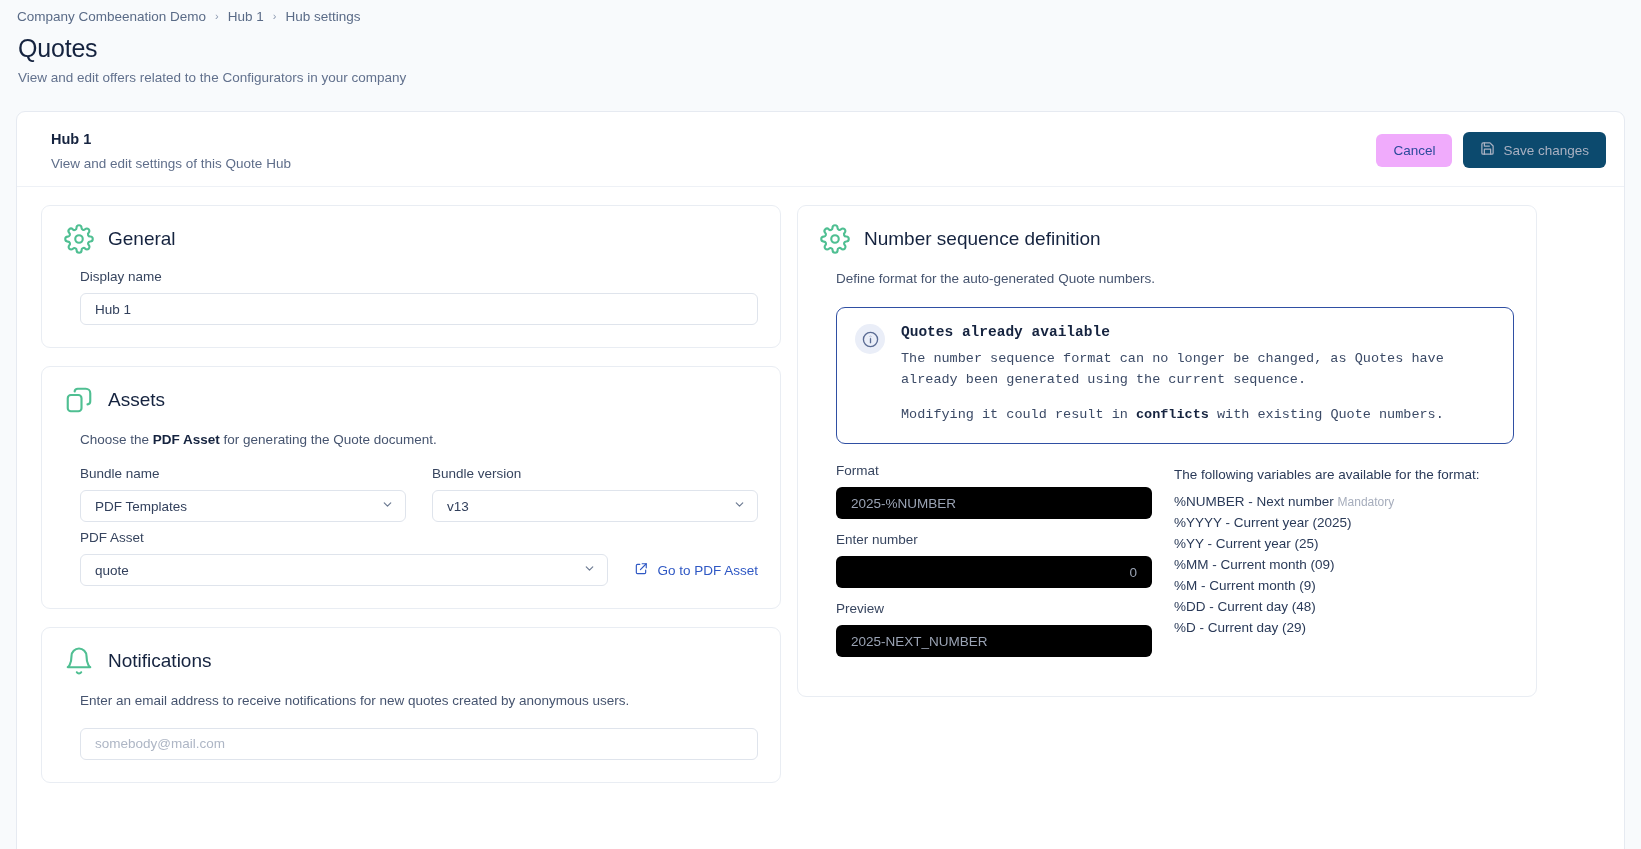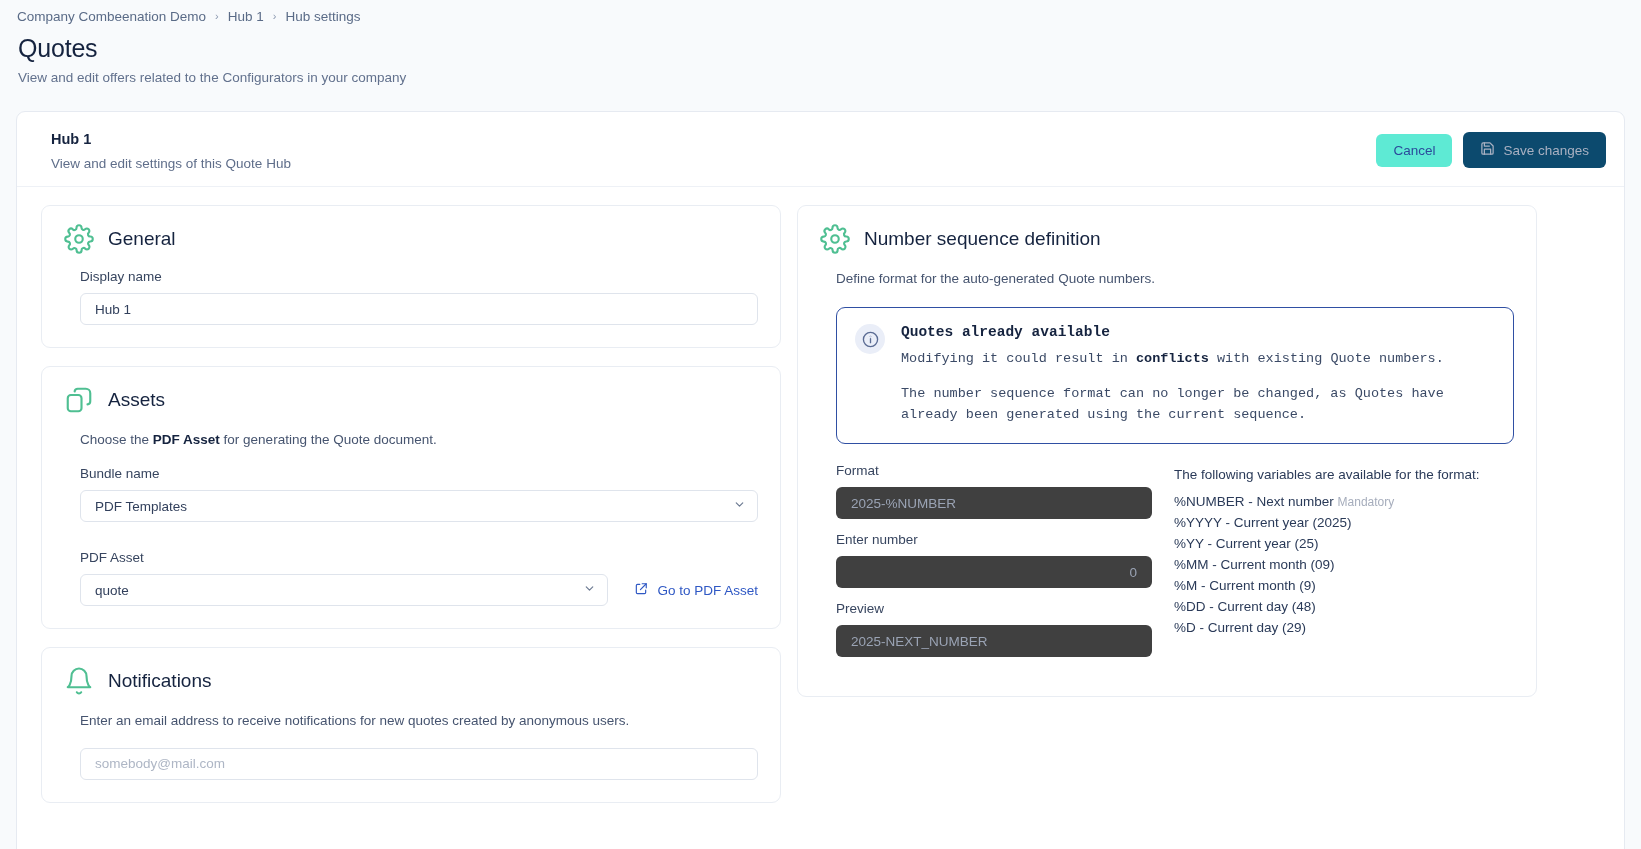--- a/index.html
+++ b/index.html
@@ -57,21 +57,21 @@
 
   .btn {
     font-family: "Liberation Sans", sans-serif;
     font-size: 13.5px;
     border: none; border-radius: 6px;
     padding: 9px 17px;
     cursor: pointer;
     display: inline-flex; align-items: center; gap: 8px;
     white-space: nowrap;
   }
-  .btn-cancel { background: #5eead4; color: #2b4a9b; }
+  .btn-cancel { background: #f0abfc; color: #2b4a9b; }
   .btn-save  { background: #0c4a6e; color: #a9b1c2; cursor: default; }
 
   
   .body-cols {
     display: flex; gap: 16px;
     padding: 18px 22px 0 24px;
     align-items: flex-start;
   }
   .col-left  { width: 740px; display: flex; flex-direction: column; gap: 18px; }
   .col-right { width: 740px; }
@@ -101,21 +101,21 @@
     border-radius: 6px;
     padding: 0 14px;
     font-size: 13.5px;
     font-family: "Liberation Sans", sans-serif;
     color: #32405c;
     background: #fff;
     outline: none;
   }
   .input::placeholder { color: #aeb6c5; }
   .input-disabled {
-    background: #404040;
+    background: #000000;
     border: 1px solid transparent;
     color: #9aa3b4;
   }
   .select-wrap { position: relative; }
   .select {
     width: 100%; height: 32px;
     border: 1px solid #dfe4ec; border-radius: 6px;
     background: #fff; font-size: 13.5px;
     color: #32405c; padding: 0 32px 0 14px;
     display: flex; align-items: center;
@@ -232,25 +232,36 @@
               <svg width="30" height="30" viewBox="0 0 24 24" fill="none" stroke="#4fbf92" stroke-width="1.7" stroke-linecap="round" stroke-linejoin="round">
                 <rect x="3" y="8" width="11" height="13" rx="2.5"></rect>
                 <path d="M8.5 5.2A2.5 2.5 0 0 1 11 3h6.5A3.5 3.5 0 0 1 21 6.5V13a2.5 2.5 0 0 1-2.2 2.48"></path>
               </svg>
             </span>
             <span class="panel-title">Assets</span>
           </div>
           <div style="padding-left:16px;">
             <div class="panel-desc"><span>Choose the </span><b>PDF Asset</b><span> for generating the Quote document.</span></div>
 
-            <div class="row2" style="margin-bottom:28px;">
+            <div class="row2" style="margin-bottom:8px;">
               <div>
                 <label class="field-label">Bundle name</label>
                 <div class="select-wrap">
                   <div class="select">PDF Templates</div>
+                  <span class="chev">
+                    <svg width="13" height="13" viewBox="0 0 24 24" fill="none" stroke="#6c7a92" stroke-width="2.2" stroke-linecap="round" stroke-linejoin="round">
+                        <polyline points="6 9 12 15 18 9"></polyline>
+                      </svg>
+                  </span>
+                </div>
+              </div>
+              <div>
+                <label class="field-label">Bundle version</label>
+                <div class="select-wrap">
+                  <div class="select">v13</div>
                   <span class="chev">
                     <svg width="13" height="13" viewBox="0 0 24 24" fill="none" stroke="#6c7a92" stroke-width="2.2" stroke-linecap="round" stroke-linejoin="round">
                         <polyline points="6 9 12 15 18 9"></polyline>
                       </svg>
                   </span>
                 </div>
               </div>
             </div>
 
             <label class="field-label">PDF Asset</label>
@@ -314,22 +325,22 @@
               <span class="alert-ico">
                 <svg width="17" height="17" viewBox="0 0 24 24" fill="none" stroke="#5a6b93" stroke-width="1.9" stroke-linecap="round" stroke-linejoin="round">
                   <circle cx="12" cy="12" r="10"></circle>
                   <line x1="12" y1="11" x2="12" y2="16.5"></line>
                   <circle cx="12" cy="7.8" r="0.2"></circle>
                 </svg>
               </span>
               <div>
                 <div class="alert-title">Quotes already available</div>
                 <div class="alert-text">
+                  <p>The number sequence format can no longer be changed, as Quotes have already been generated using the current sequence.</p>
                   <p><span>Modifying it could result in </span><b>conflicts</b><span> with existing Quote numbers.</span></p>
-                  <p>The number sequence format can no longer be changed, as Quotes have already been generated using the current sequence.</p>
                 </div>
               </div>
             </div>
 
             <div class="seq-grid">
               <div class="seq-left">
                 <div class="seq-field">
                   <label class="field-label">Format</label>
                   <input class="input input-disabled" disabled="" value="2025-%NUMBER" style="">
                 </div>

